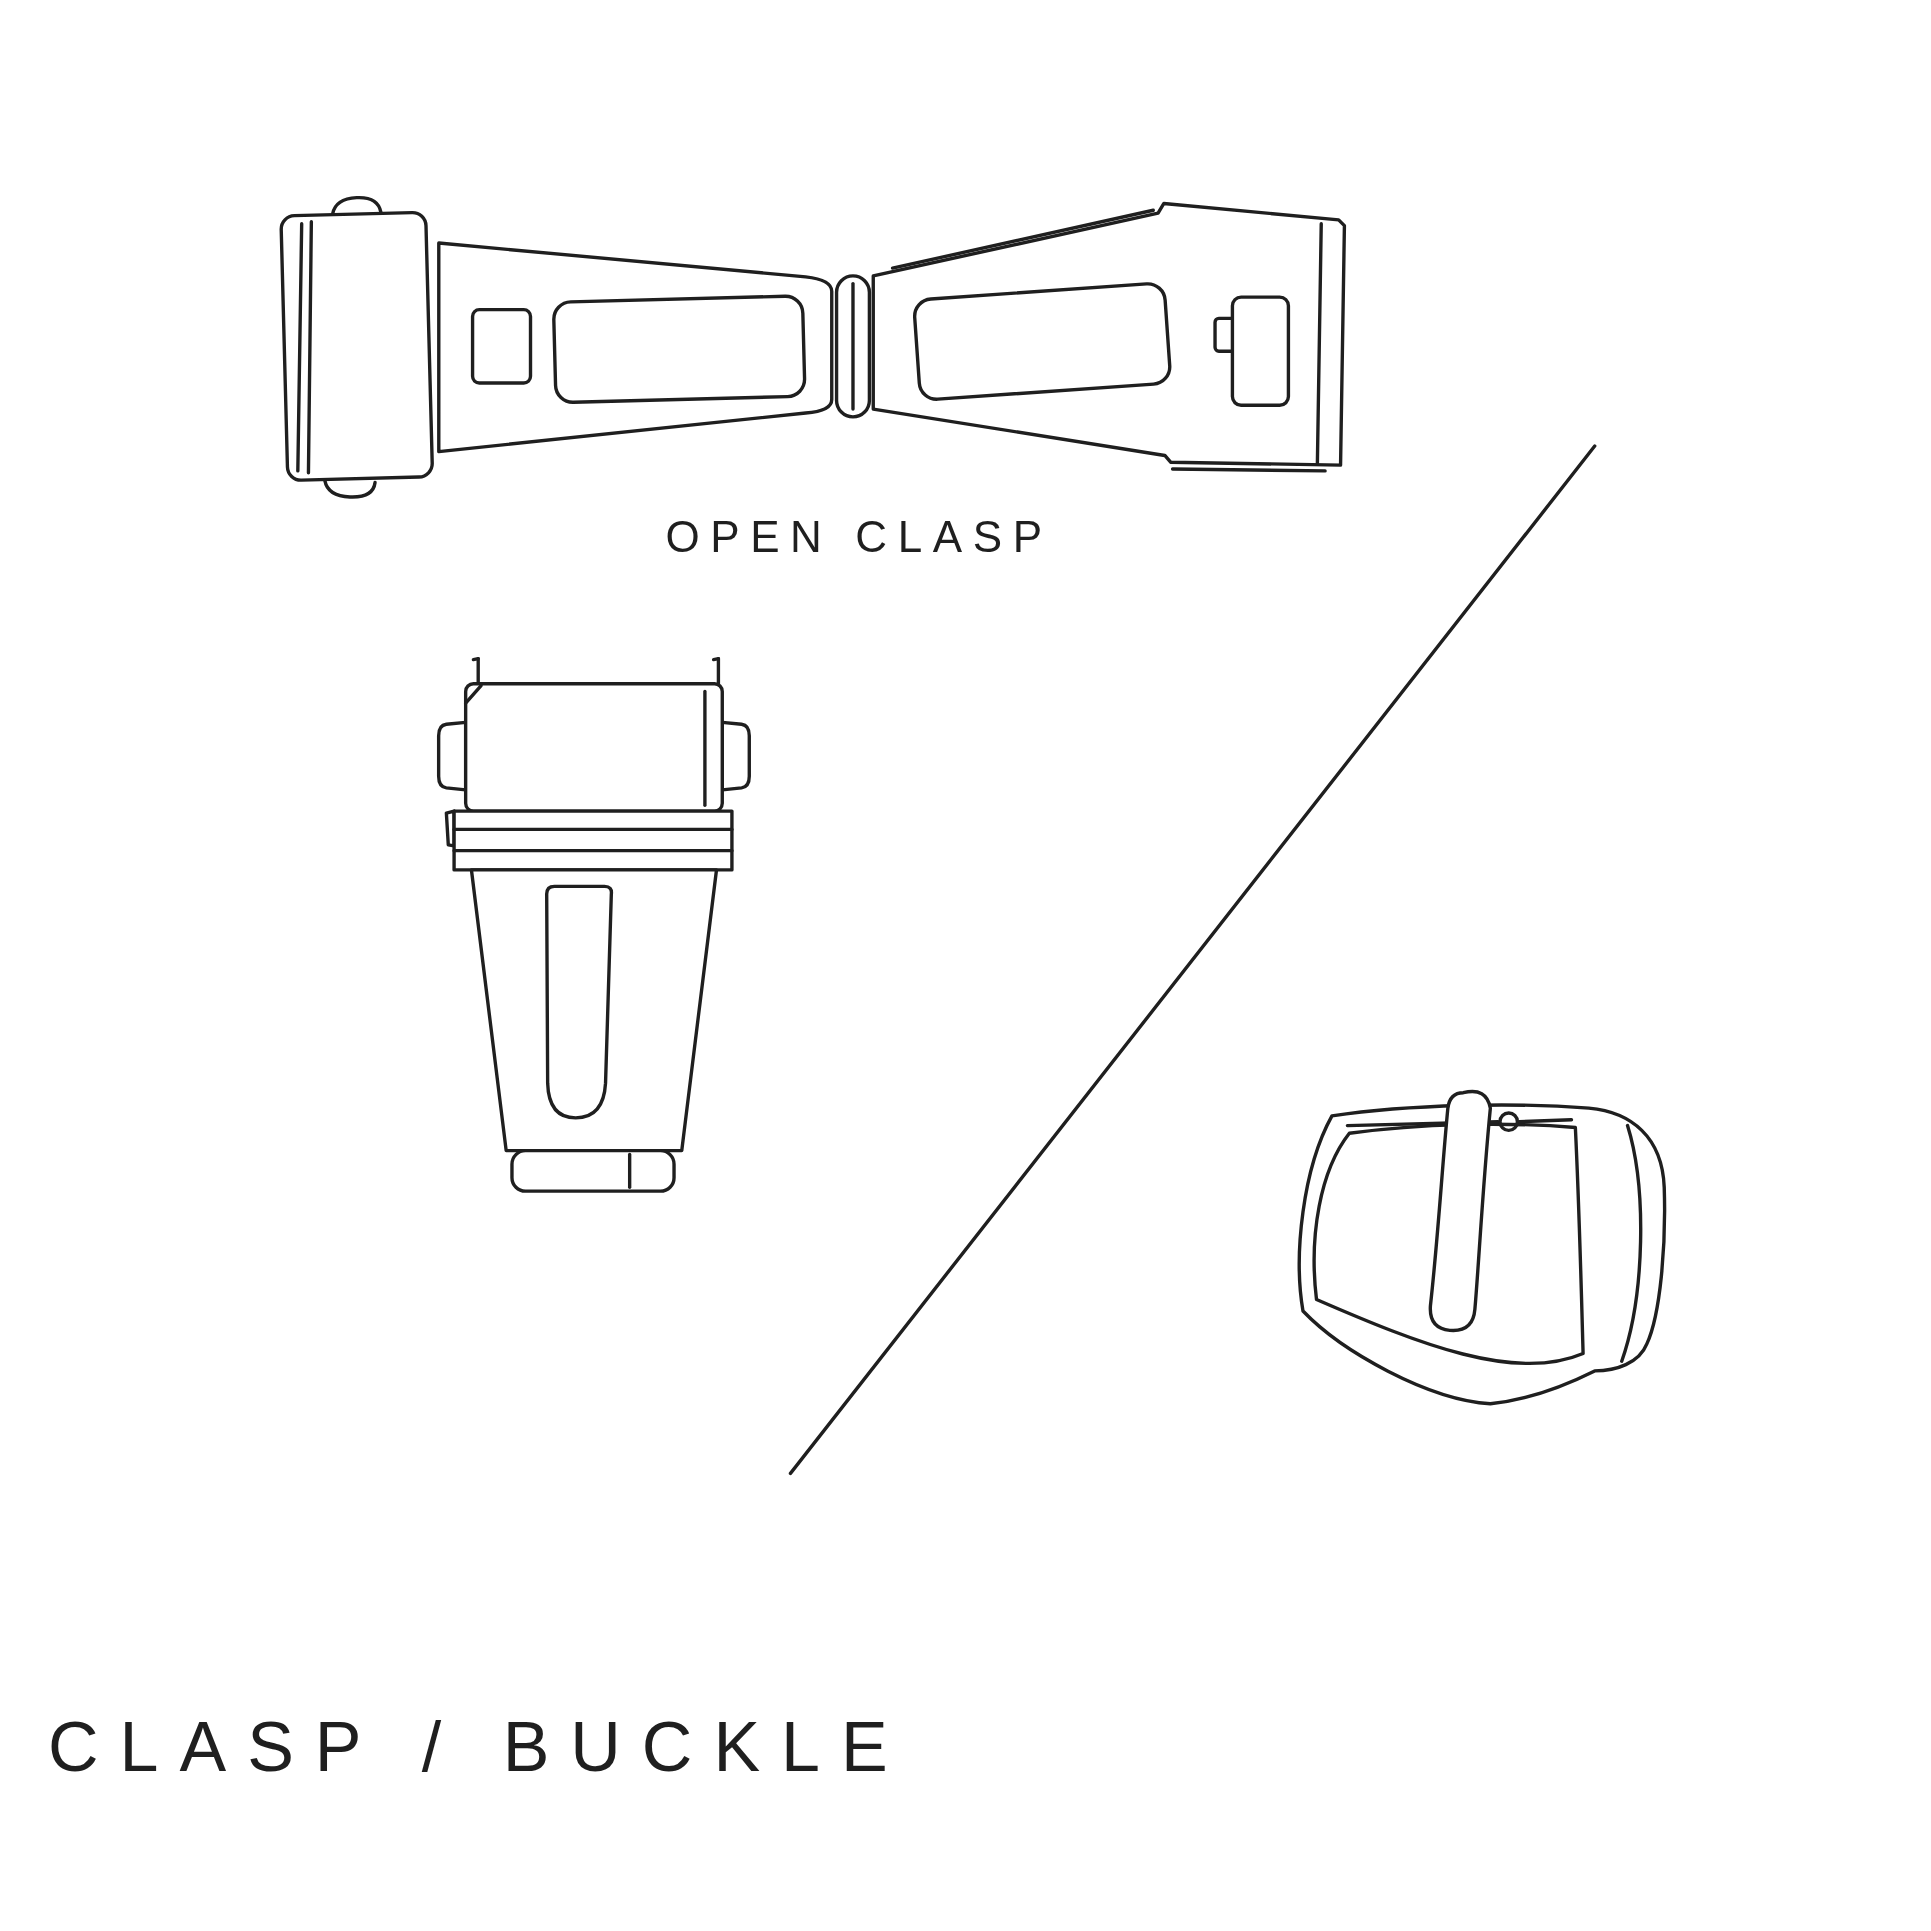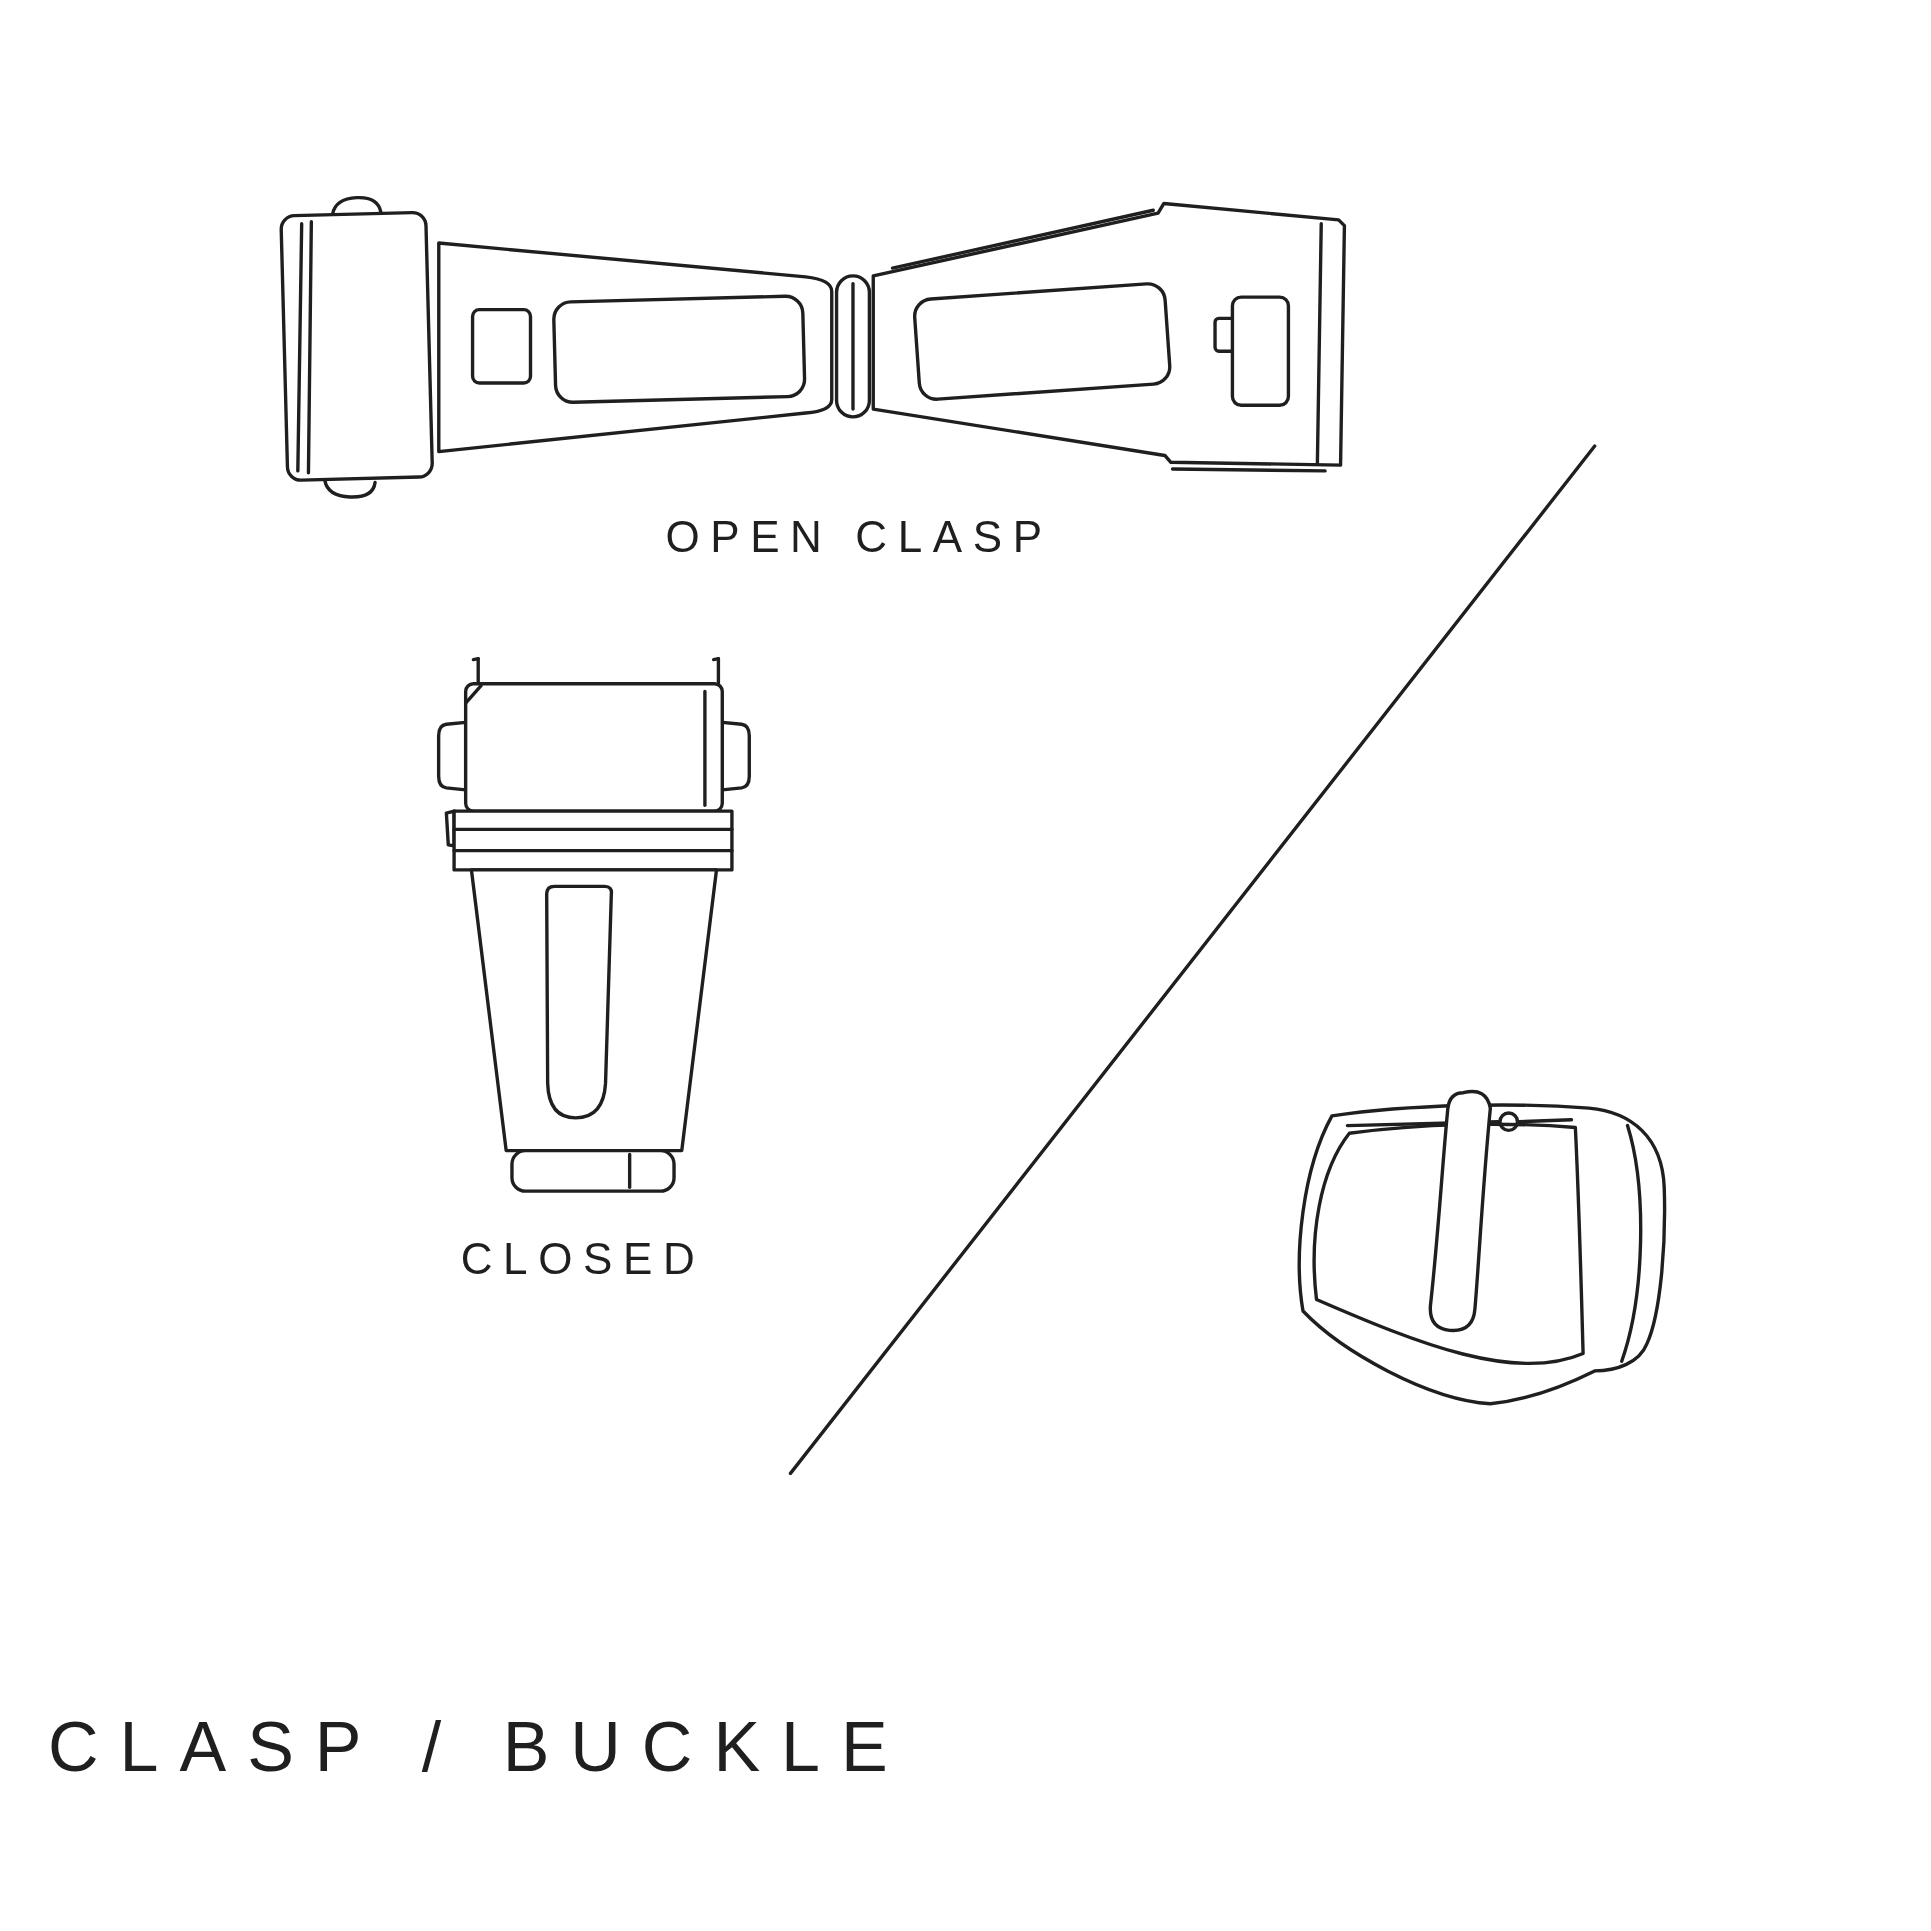--- a/index.html
+++ b/index.html
@@ -149,17 +149,16 @@
         Q220,6 224,28
         C216,110 212,190 208,236
         Q206,260 182,258
         Q160,256 162,232
         C170,160 174,90 180,28
         Q182,12 196,12 Z"></path>
     </g>
   </svg>
 
   <div class="label label-open">OPEN CLASP</div>
-  <div class="label label-closed">CLOSED</div>
   <div class="title">CLASP / BUCKLE</div>
 
 </div>
 
 
 </body></html>

